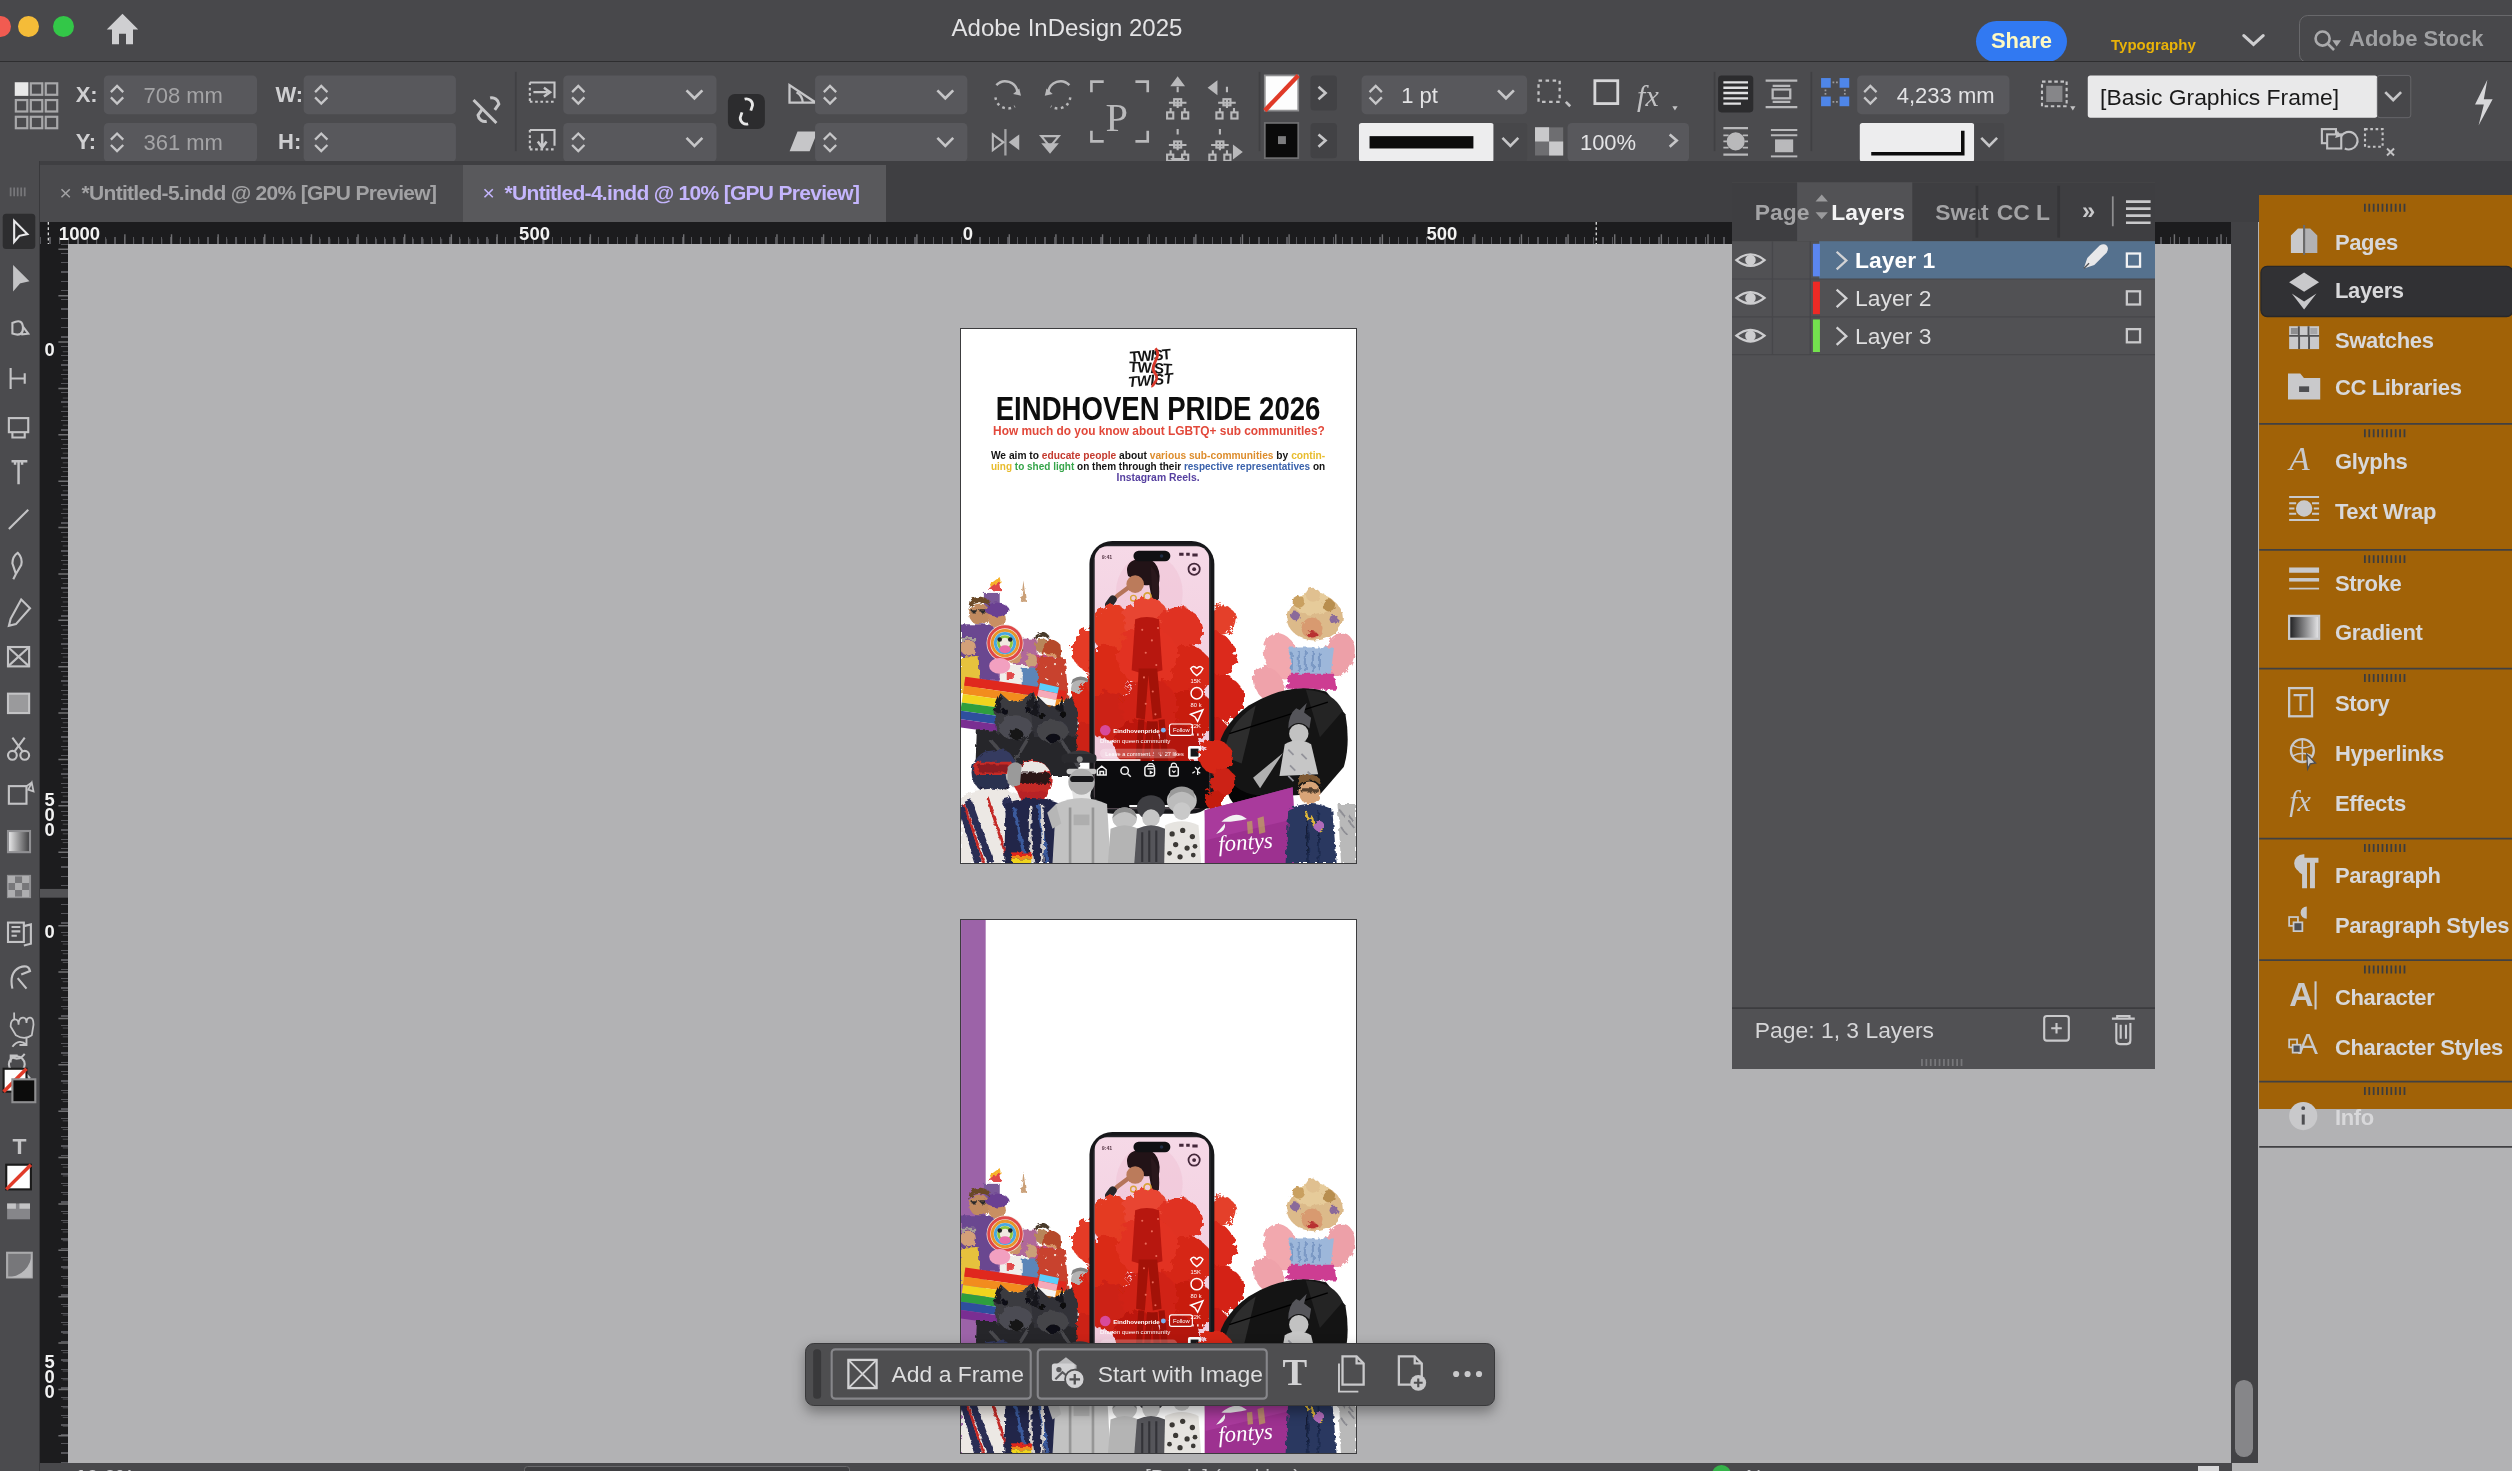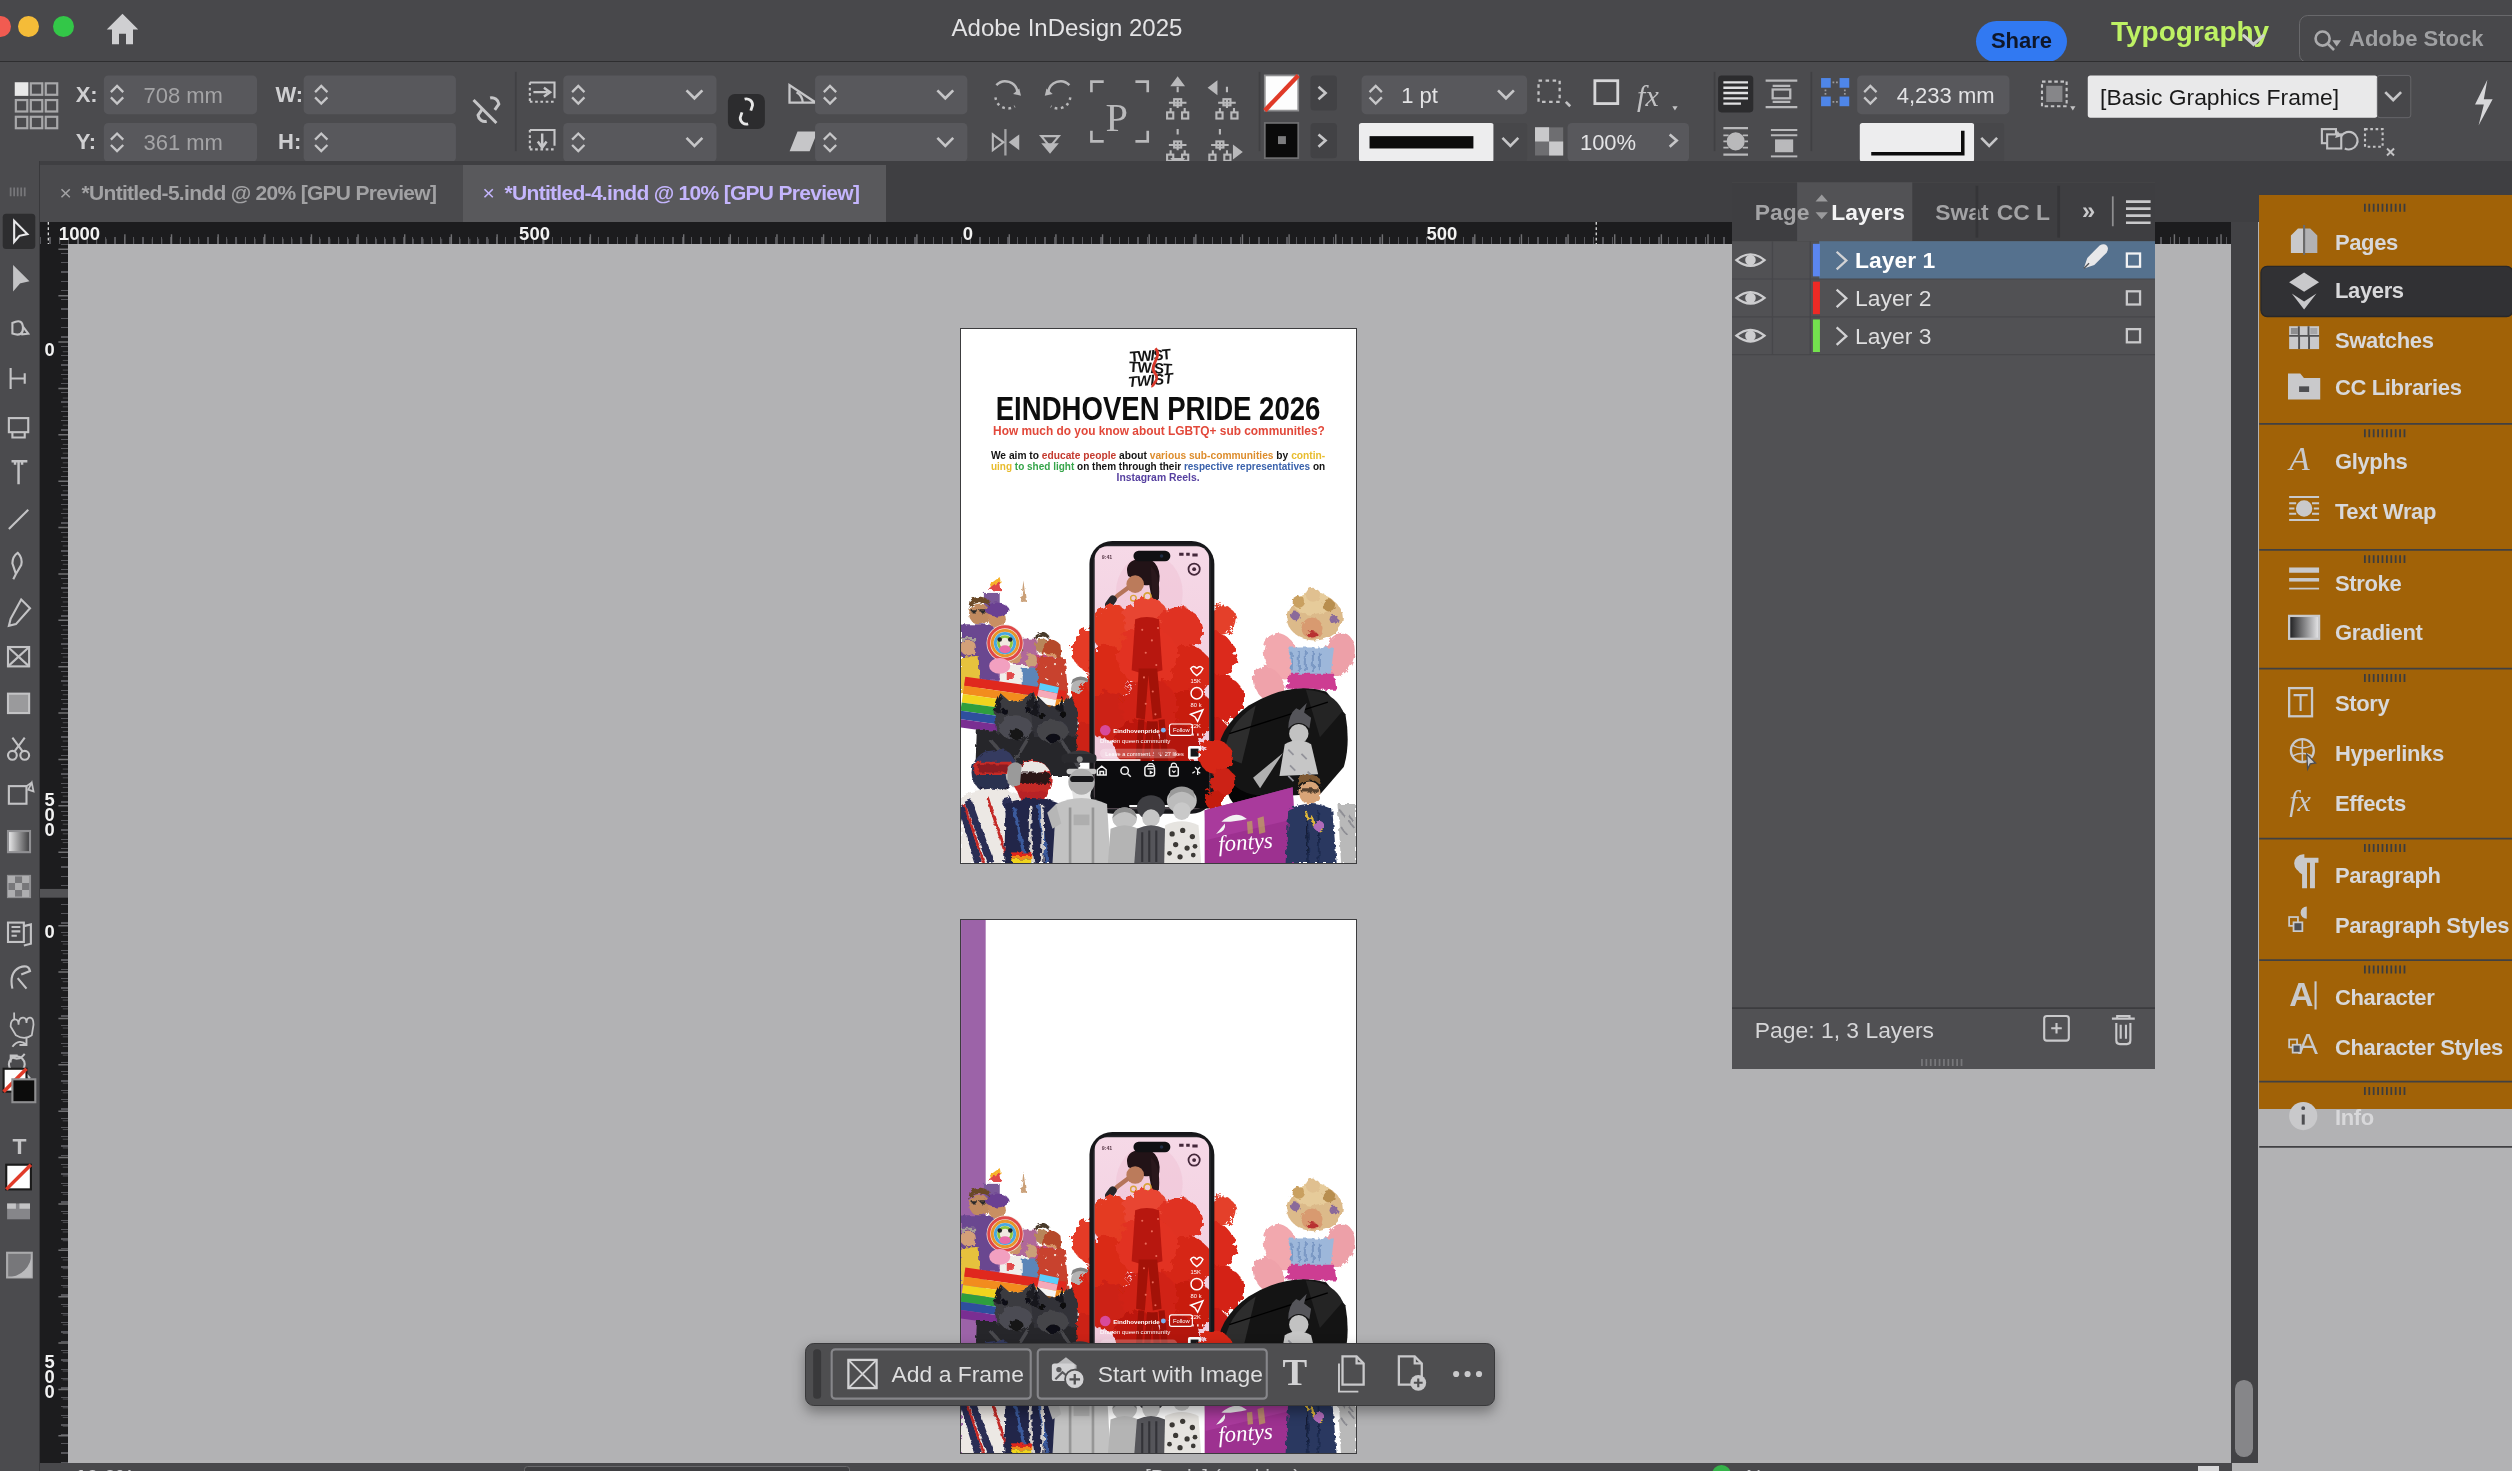--- a/index.html
+++ b/index.html
@@ -5,22 +5,22 @@
 * { margin:0; padding:0; box-sizing:border-box; }
 html,body { width:2512px; height:1472px; overflow:hidden; background:#b2b2b4;
   font-family:"Liberation Sans", sans-serif; }
 .abs { position:absolute; }
 
 #titlebar { position:absolute; left:0; top:0; width:2512px; height:61px; background:#48484b; }
 #titlebar .dot { position:absolute; top:16px; width:21px; height:21px; border-radius:50%; }
 #title { position:absolute; top:14px; left:900px; width:334px; text-align:center;
   color:#e3e3e5; font-size:24px; font-weight:normal; }
 #sharebtn { position:absolute; left:1976px; top:21px; width:91px; height:41px; background:#3179f2;
-  border-radius:21px; color:#0f172a; font-size:22px; font-weight:bold; text-align:center; line-height:40px; }
-#typog { position:absolute; left:2111px; top:16px; color:#bef264; font-size:28px; font-weight:bold; }
+  border-radius:21px; color:#fef9c3; font-size:22px; font-weight:bold; text-align:center; line-height:40px; }
+#typog { position:absolute; left:2111px; top:36px; color:#eab308; font-size:15px; font-weight:bold; }
 #searchbox { position:absolute; left:2299px; top:15px; width:229px; height:48px; border:1.8px solid #68686b;
   border-radius:8.8px; color:#9fa0a2; font-size:22px; font-weight:bold; line-height:45px; }
 
 #controlbar { position:absolute; left:0; top:61px; width:2512px; height:100px; background:#4b4b4e;
   border-top:1.8px solid #2e2e30; }
 
 #tabbar { position:absolute; left:0; top:161px; width:2512px; height:61px; background:#3f3f42; }
 .tab { position:absolute; top:3.5px; height:57px; font-size:21px; letter-spacing:-0.7px; line-height:55px; white-space:nowrap; overflow:hidden; }
 #tab1 { left:40px; width:423px; background:#4a4a4d; color:#a2a2a4; }
 #tab2 { left:463px; width:423px; background:#59595c; color:#c4b5fd; }

